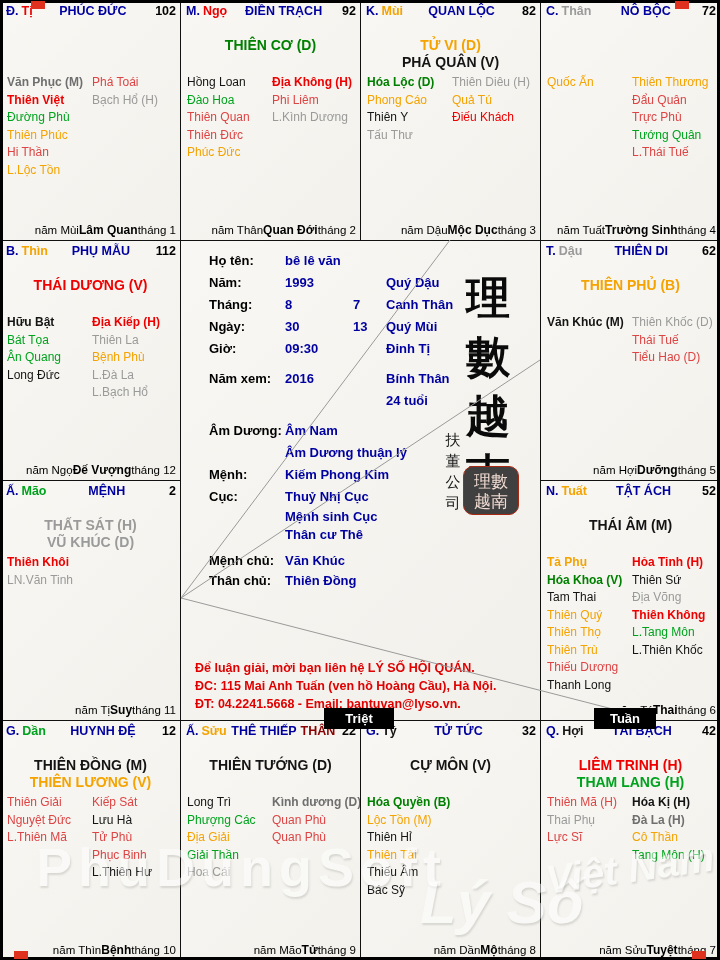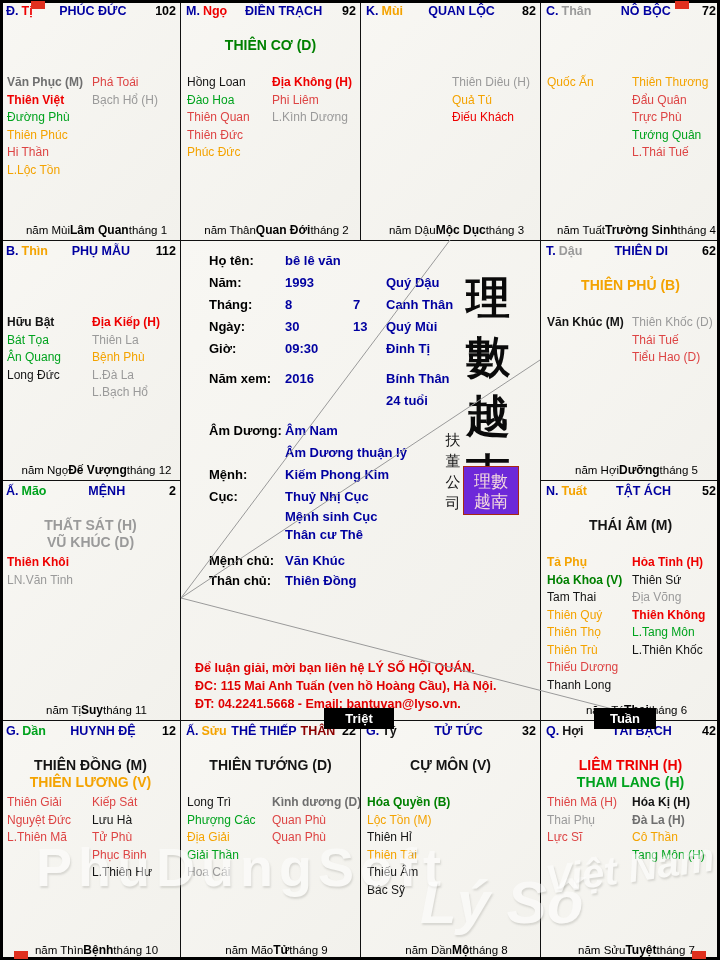--- a/index.html
+++ b/index.html
@@ -21,41 +21,41 @@
   .branch{margin-left:3px;}
   .pname{color:#0000a0;}
   .pextra{color:#8b0000;margin-left:4px;}
   .pnum{color:#000;margin-left:2px;}
   .mains{position:absolute;top:36px;left:0;right:0;text-align:center;
         font-size:14px;font-weight:bold;line-height:17px;white-space:nowrap;}
   .stars-l{position:absolute;top:73px;left:6px;font-size:12px;line-height:17.5px;white-space:nowrap;}
   .stars-r{position:absolute;top:73px;left:91px;font-size:12px;line-height:17.5px;white-space:nowrap;}
   .star.b{font-weight:bold;}
   .cell-bot{position:absolute;bottom:3px;left:16px;right:4px;display:flex;
-        justify-content:center;align-items:baseline;font-size:11.5px;color:#000;white-space:nowrap;}
+        justify-content:flex-end;align-items:baseline;font-size:11.5px;color:#000;white-space:nowrap;}
   .bvan{font-weight:bold;font-size:12px;}
 
   .c-red{color:#ee0000;} .c-crimson{color:#dd4444;} .c-orange{color:#f4a300;}
   .c-green{color:#00a31e;} .c-dgreen{color:#008000;} .c-gray{color:#9a9a9a;}
   .c-dgray{color:#6f6f6f;} .c-black{color:#141414;}
 
   .crow{position:absolute;left:28px;font-size:13px;font-weight:bold;white-space:nowrap;}
   .lbl{color:#000;display:inline-block;min-width:76px;}
   .val{color:#0000a0;}
   .v2{position:absolute;left:144px;}
   .ccv{position:absolute;left:205px;font-size:13px;font-weight:bold;color:#0000a0;white-space:nowrap;}
   .contact{position:absolute;left:14px;color:#e00000;font-weight:bold;
         font-size:12.5px;white-space:nowrap;}
 
   #calli{position:absolute;left:460px;top:268px;width:56px;text-align:center;z-index:3;
         font-family:"DejaVu Serif",serif;color:#0a0a0a;font-size:44px;line-height:59px;font-weight:bold;}
   #calliSide{position:absolute;left:444px;top:430px;width:18px;text-align:center;z-index:3;
         font-family:"DejaVu Serif",serif;color:#161616;font-size:15px;line-height:21px;}
-  #seal{position:absolute;left:463px;top:466px;width:54px;height:47px;background:#6d28d9;
-        border:1px solid #a82812;border-radius:0;z-index:4;overflow:hidden;
+  #seal{position:absolute;left:463px;top:466px;width:54px;height:47px;background:#404040;
+        border:1px solid #a82812;border-radius:10px;z-index:4;overflow:hidden;
         display:flex;align-items:center;justify-content:center;text-align:center;}
   #seal span{width:42px;color:rgba(255,232,222,.92);font-size:17px;line-height:20px;
         font-family:"DejaVu Serif",serif;}
 
   .badge{position:absolute;background:#000;color:#fff;font-weight:bold;font-size:13px;
         text-align:center;z-index:6;padding:3px 0;}
   .wm{position:absolute;color:#ffffff;opacity:.5;font-weight:bold;z-index:3;
         text-shadow:1px 2px 2px rgba(140,140,133,.55);pointer-events:none;white-space:nowrap;}
   svg.lines{position:absolute;left:0;top:0;z-index:3;pointer-events:none;}
 </style>
@@ -113,20 +113,30 @@
         <span class="bvan">Quan Đới</span>
         <span class="bthang">tháng 2</span>
       </div>
     </div>
     <div class="cell" style="left: 360px; top: 0px;">
       <div class="cell-head">
         <span class="canchi"><span class="stem">K.</span><span class="branch c-orange">Mùi</span></span>
         <span class="pname"><span>QUAN LỘC</span></span>
         <span class="pnum">82</span>
       </div>
+      <div class="mains">
+        <div class="c-orange">TỬ VI (D)</div>
+        <div class="c-black">PHÁ QUÂN (V)</div>
+      </div>
+      <div class="stars-l">
+        <div class="star c-dgreen b">Hóa Lộc (D)</div>
+        <div class="star c-orange">Phong Cáo</div>
+        <div class="star c-black">Thiên Y</div>
+        <div class="star c-gray">Tấu Thư</div>
+      </div>
       <div class="stars-r">
         <div class="star c-gray">Thiên Diêu (H)</div>
         <div class="star c-orange">Quả Tú</div>
         <div class="star c-red">Điếu Khách</div>
       </div>
       <div class="cell-bot">
         <span class="bnam">năm Dậu</span>
         <span class="bvan">Mộc Dục</span>
         <span class="bthang">tháng 3</span>
       </div>
@@ -151,20 +161,23 @@
         <span class="bnam">năm Tuất</span>
         <span class="bvan">Trường Sinh</span>
         <span class="bthang">tháng 4</span>
       </div>
     </div>
     <div class="cell" style="left: 0px; top: 240px;">
       <div class="cell-head">
         <span class="canchi"><span class="stem">B.</span><span class="branch c-orange">Thìn</span></span>
         <span class="pname"><span>PHỤ MẪU</span></span>
         <span class="pnum">112</span>
+      </div>
+      <div class="mains">
+        <div class="c-red">THÁI DƯƠNG (V)</div>
       </div>
       <div class="stars-l">
         <div class="star c-black b">Hữu Bật</div>
         <div class="star c-green">Bát Tọa</div>
         <div class="star c-green">Ân Quang</div>
         <div class="star c-black">Long Đức</div>
       </div>
       <div class="stars-r">
         <div class="star c-red b">Địa Kiếp (H)</div>
         <div class="star c-gray">Thiên La</div>

